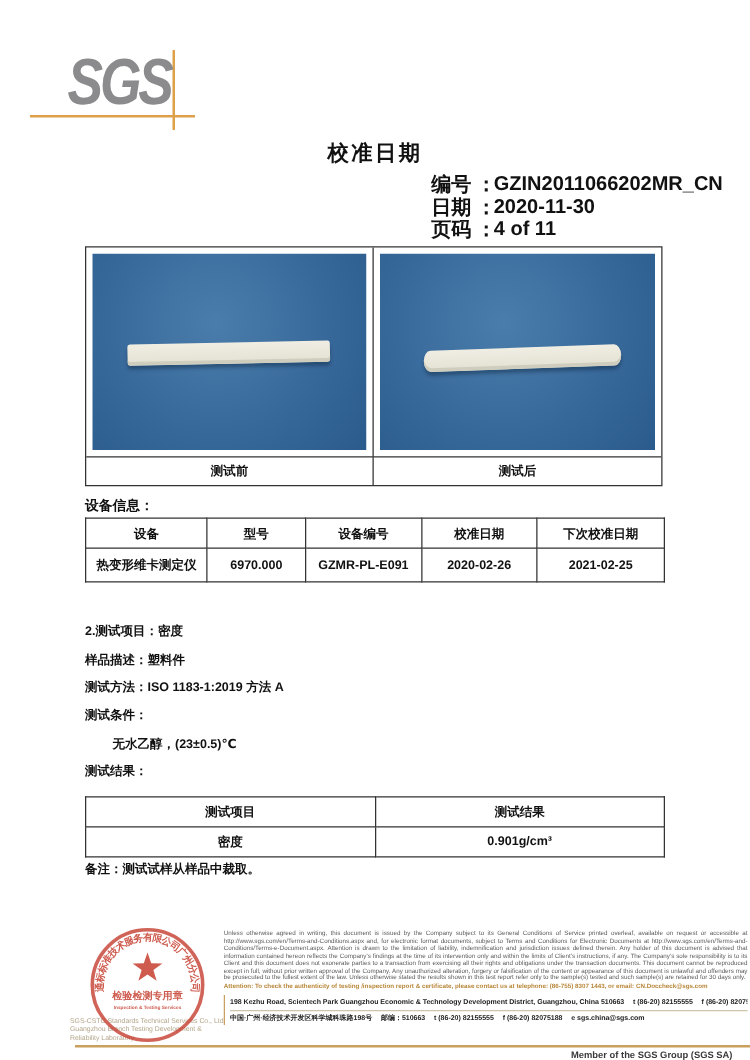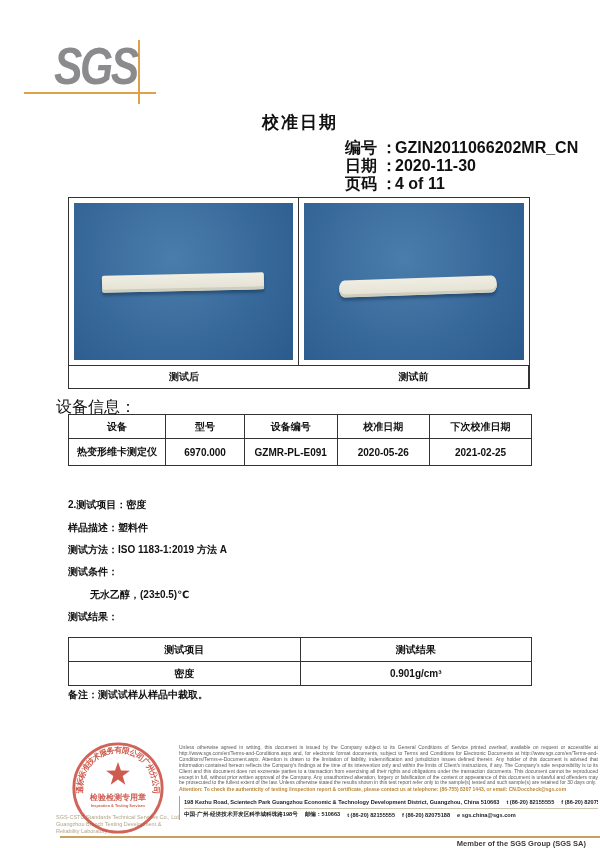--- a/index.html
+++ b/index.html
@@ -33,21 +33,21 @@
                  font-size:10px; font-weight:bold; }
   .photo { position:relative; width:100%; height:100%;
            background:radial-gradient(circle at 45% 35%, #4a7dab 0%, #38699b 55%, #2b5b8d 100%); overflow:hidden; }
   .strip { position:absolute; left:13%; width:74%; height:17px; top:45%;
            background:linear-gradient(#f0eee3,#e3e1d2); border-radius:2px;
            box-shadow:0 3px 3px rgba(0,20,40,.35), inset 0 -3px 0 #cfcdbd; }
   .strip.before { transform:rotate(-1.2deg); }
   .strip.after  { left:16%; width:72%; top:48%; transform:rotate(-2deg); border-radius:6px/9px; }
 
   
-  .sec-label { position:absolute; left:56px; font-size:16px; font-weight:normal; }
+  .sec-label { position:absolute; left:68px; font-size:11px; font-weight:bold; }
   .equip-label { top:397px; }
   table.grid { border-collapse:collapse; font-size:10px; font-weight:bold; text-align:center; }
   .equip-table { position:absolute; left:68px; top:414px; width:464px;padding-left:48px; }
   .grid th, .grid td { border:1.2px solid #333; padding:0; }
   .equip-table th { height:24px; font-weight:bold; }
   .equip-table td { height:27px;margin-top:19px; }
 
   
   .test-info { position:absolute; left:68px; top:494px; font-size:10px; font-weight:bold; }
   .test-info .line { height:22.4px; display:flex; align-items:center; }
@@ -110,41 +110,41 @@
     <div class="photo-cell">
       <div class="photo">
         <div class="strip before"></div>
       </div>
     </div>
     <div class="photo-cell last">
       <div class="photo">
         <div class="strip after"></div>
       </div>
     </div>
+    <div class="photo-label">测试前</div>
     <div class="photo-label last">测试后</div>
-    <div class="photo-label">测试前</div>
   </div>
 
   <div class="sec-label equip-label">设备信息：</div>
   <table class="grid equip-table">
     <thead>
       <tr>
         <th style="width:21%">设备</th>
         <th style="width:17%">型号</th>
         <th style="width:20%">设备编号</th>
         <th style="width:20%">校准日期</th>
         <th style="width:22%">下次校准日期</th>
       </tr>
     </thead>
     <tbody>
       <tr>
         <td>热变形维卡测定仪</td>
         <td>6970.000</td>
         <td>GZMR-PL-E091</td>
-        <td>2020-05-26</td>
+        <td>2020-02-26</td>
         <td>2021-02-25</td>
       </tr>
     </tbody>
   </table>
 
   <div class="test-info">
     <div class="line">2.测试项目：密度</div>
     <div class="line">样品描述：塑料件</div>
     <div class="line">测试方法：ISO 1183-1:2019 方法 A</div>
     <div class="line">测试条件：</div>

